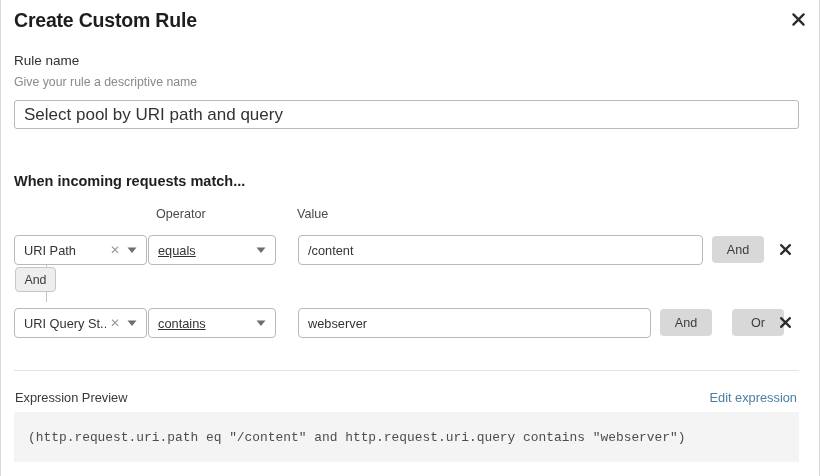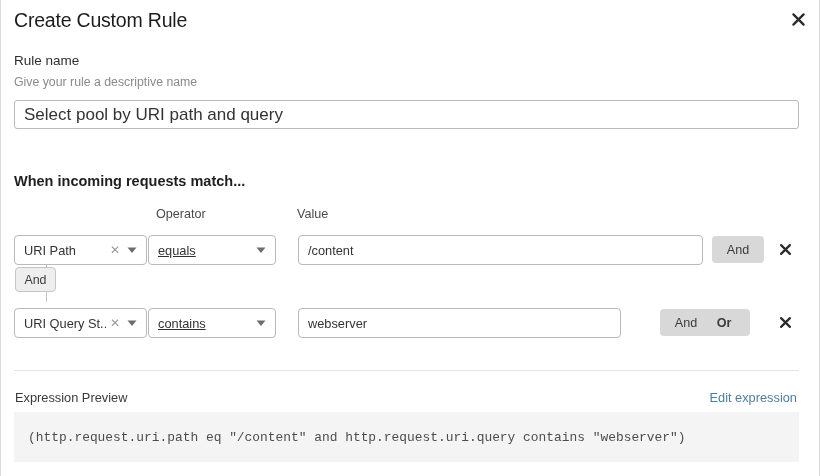--- a/index.html
+++ b/index.html
@@ -22,21 +22,21 @@
     border-left: 1px solid #d9d9d9;
     border-right: 1px solid #d9d9d9;
     background: #fff;
   }
   
   .dlg-title {
     position: absolute;
     left: 13px;
     top: 9px;
     font-size: 19.5px;
-    font-weight: normal;
+    font-weight: bold;
     color: #1d1d1d;
     letter-spacing: -0.2px;
   }
   .close-btn {
     position: absolute;
     right: 8px;
     top: 6px;
     width: 26px;
     height: 26px;
     display: flex;
@@ -145,42 +145,42 @@
     border-radius: 4px;
     background: #fff;
     font-family: "Liberation Sans", sans-serif;
     font-size: 12.8px;
     color: #333;
     padding: 0 9px;
     outline: none;
     left: 297px;
   }
   .value-input.v1 { width: 405px; }
-  .value-input.v2 { width: 323px; }
+  .value-input.v2 { width: 353px; }
 
   .logic-btn {
     position: absolute;
     height: 27px;
     top: 1px;
     box-sizing: border-box;
     background: #d8d8d8;
     border: none;
     border-radius: 4px;
     font-family: "Liberation Sans", sans-serif;
     font-size: 12.6px;
     color: #3c3c3c;
     cursor: pointer;
     display: flex;
     align-items: center;
     justify-content: center;
     width: 52px;
   }
   .btn-and-r1 { left: 711px; }
   .btn-and-r2 { left: 659px; }
-  .btn-or-r2  { left: 697px; font-weight: bold; }
+  .btn-or-r2  { left: 731px; }
 
   .del-btn {
     position: absolute;
     top: 1px;
     width: 26px;
     height: 27px;
     background: transparent;
     border: none;
     padding: 0;
     display: flex;

